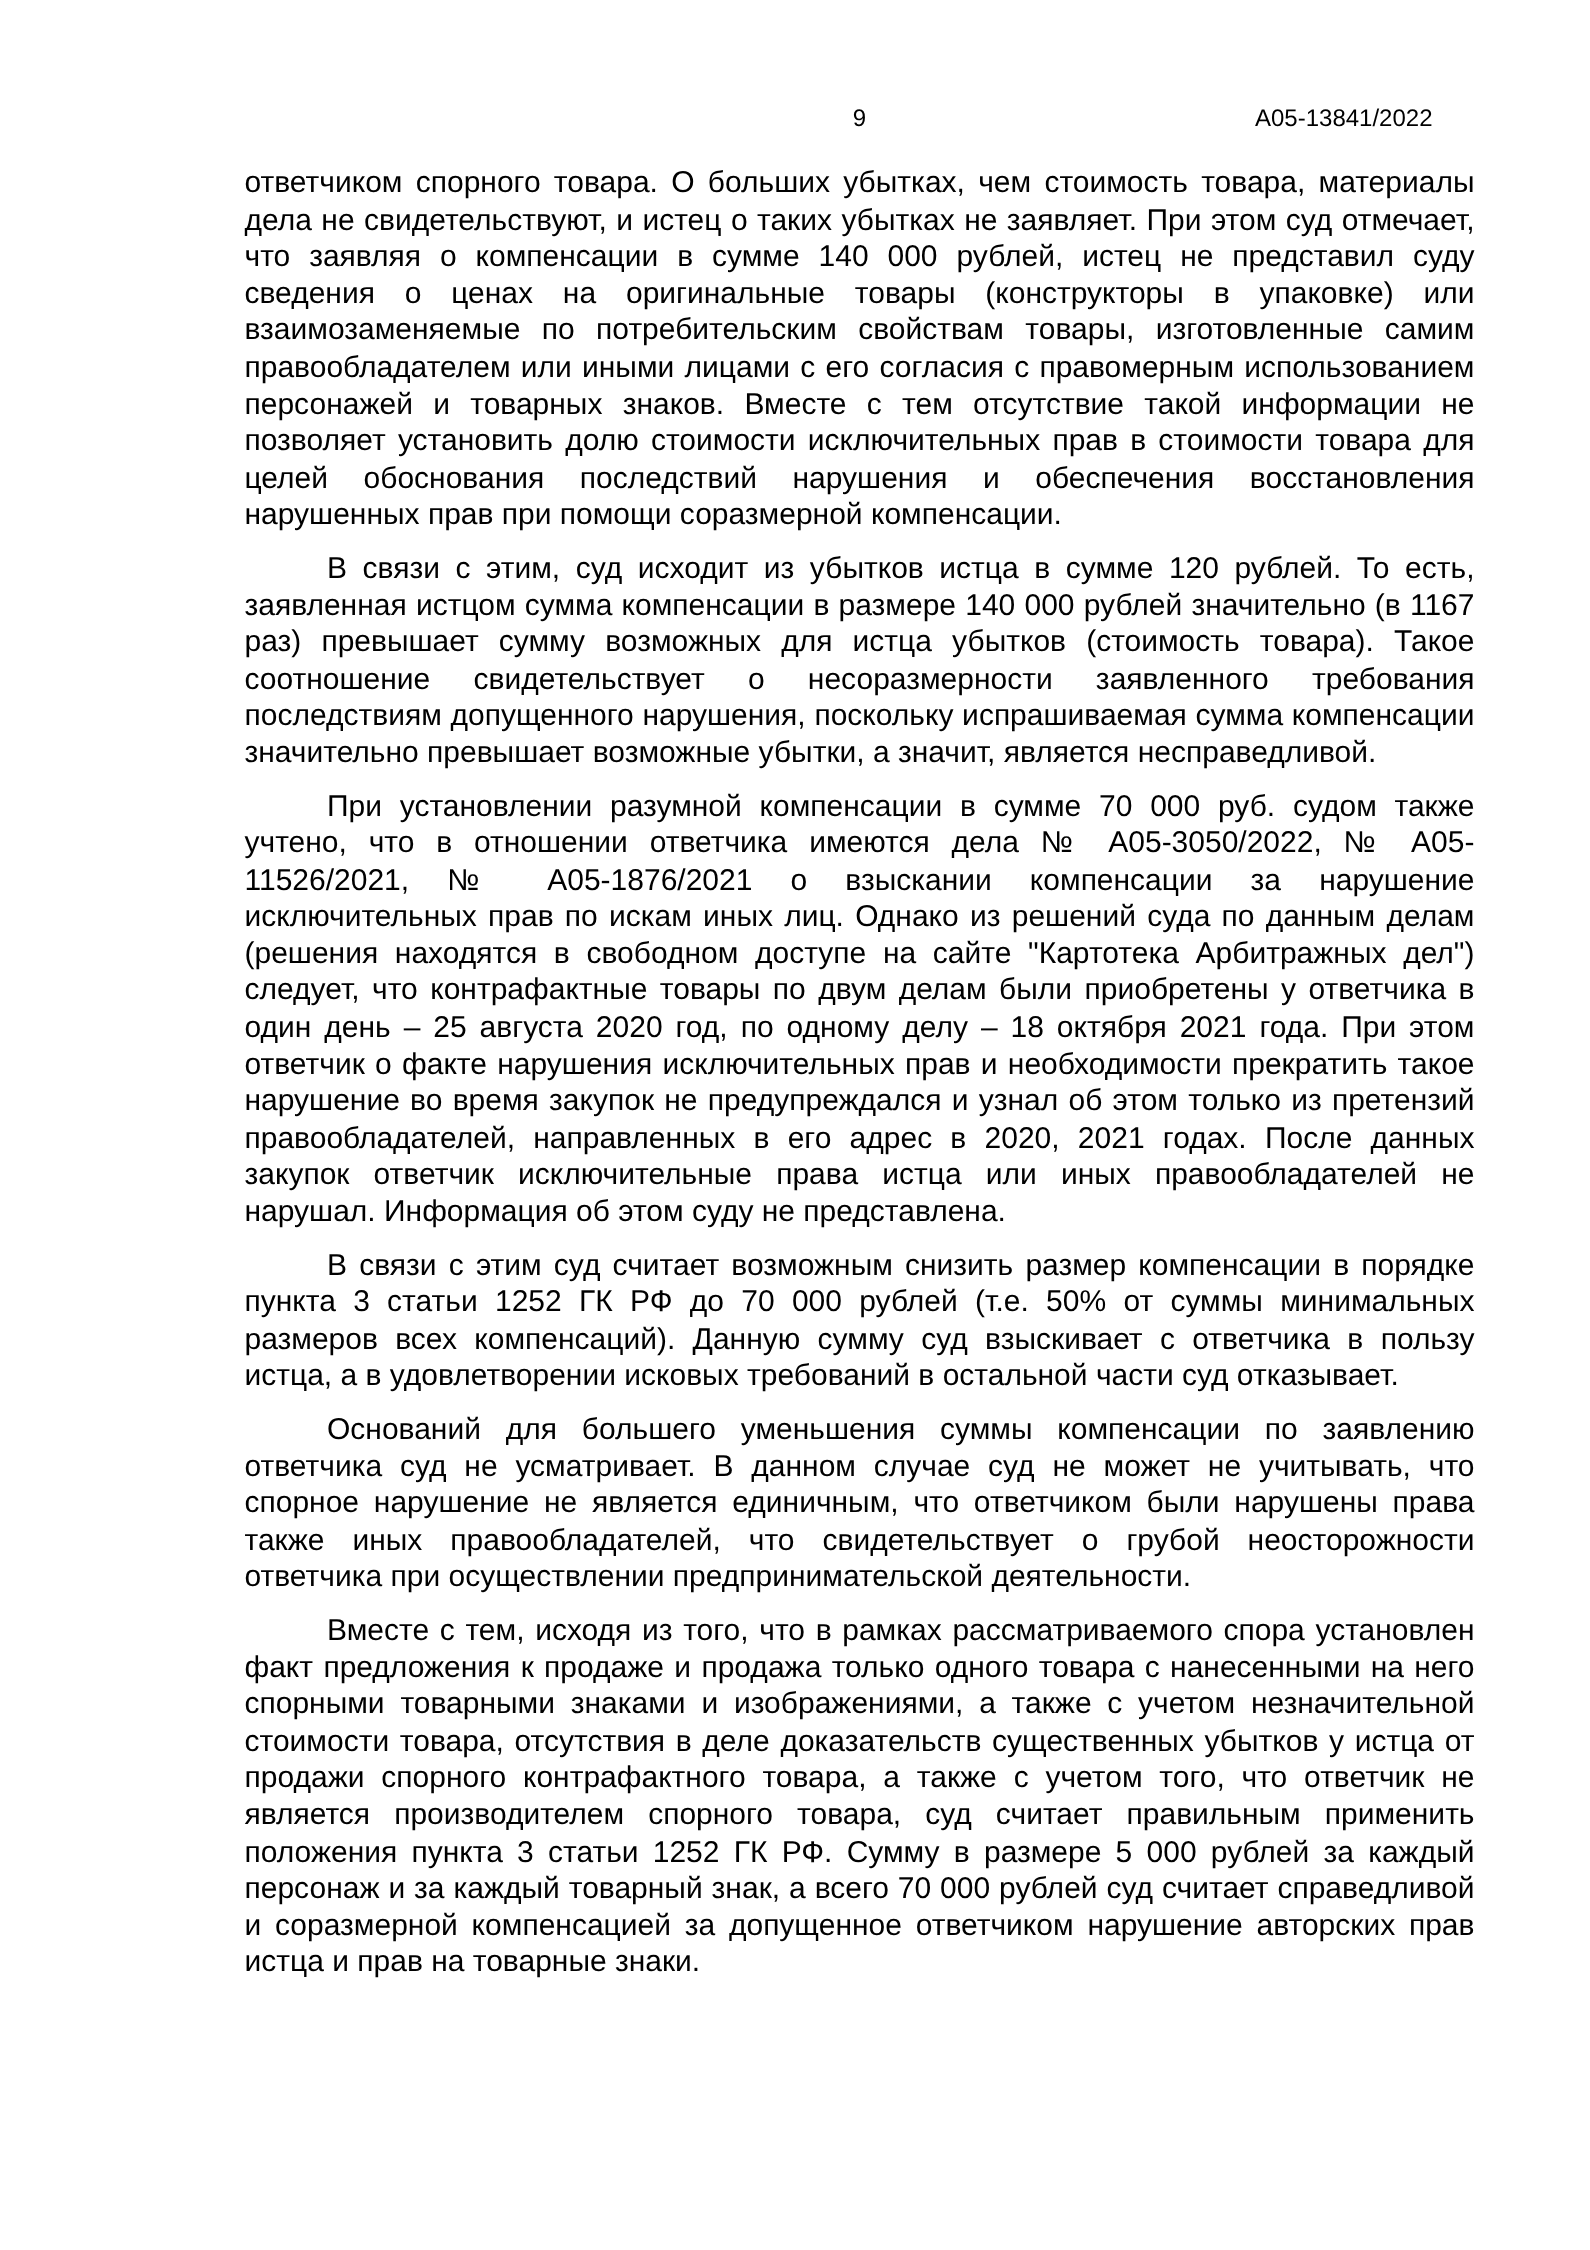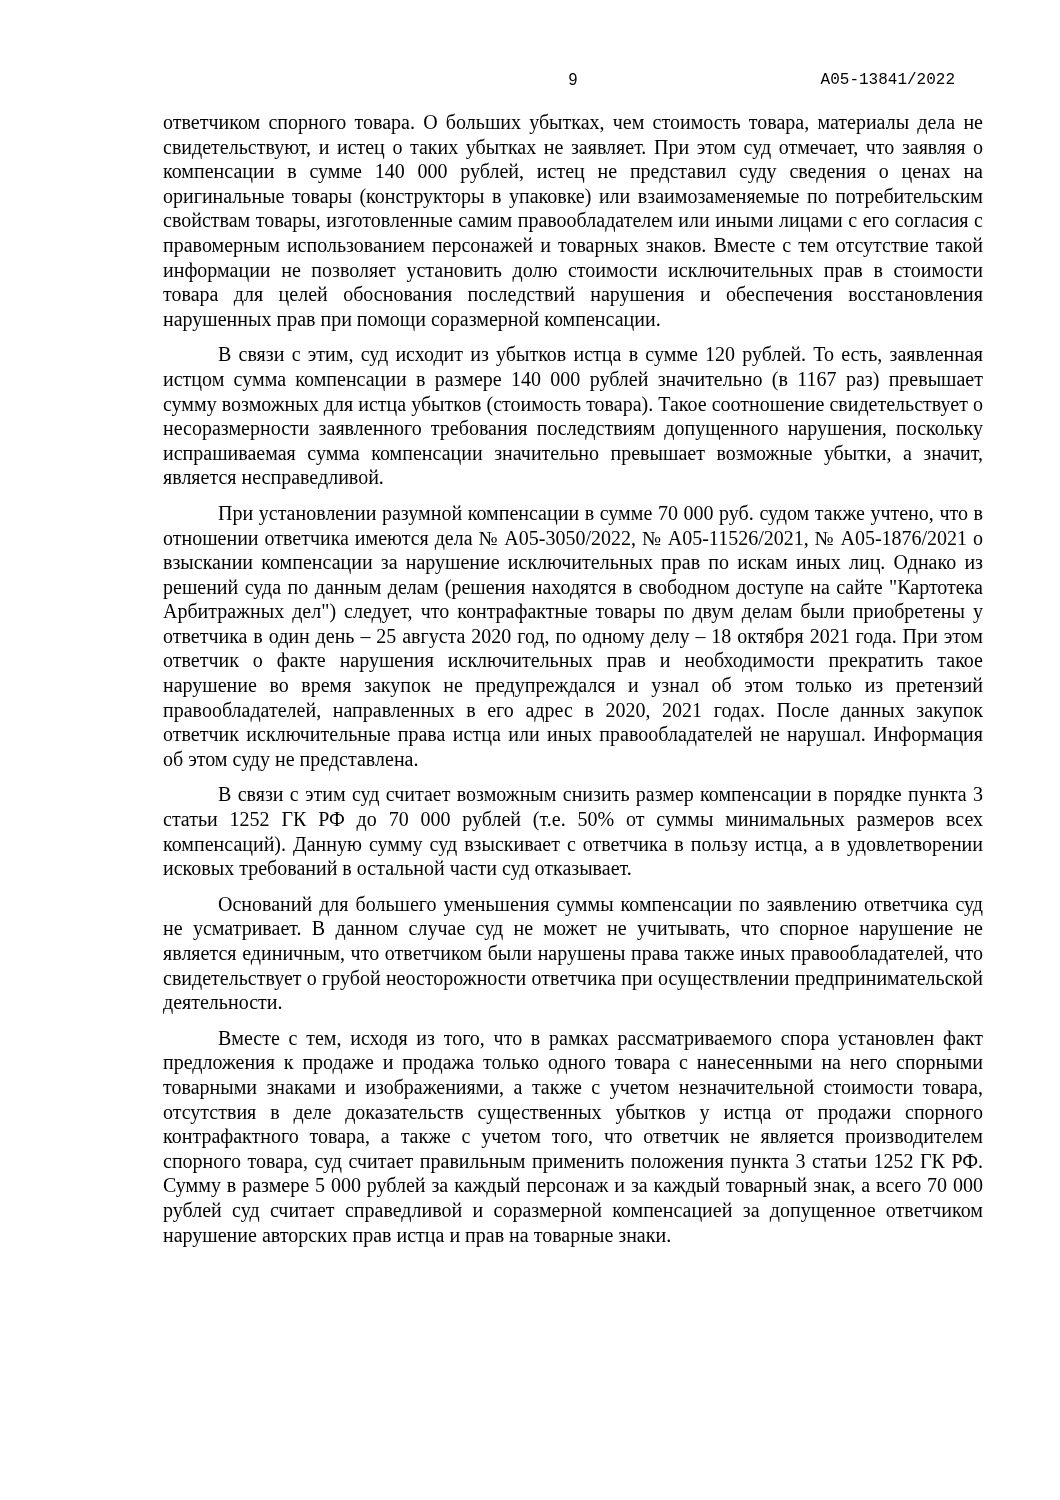--- a/index.html
+++ b/index.html
@@ -35,28 +35,27 @@
     position: absolute;
     left: 0;
     right: 0;
     top: 0;
     text-align: center;
   }
   .case-number {
     position: absolute;
     right: 28px;
     top: 0;
-    font-family: Liberation Mono, monospace;
   }
   .doc-body {
     position: absolute;
     top: 110px;
     left: 163px;
     width: 820px;
-    font-family: Liberation Serif, serif;
+    font-family: Liberation Sans, sans-serif;
     font-size: 20px;
     line-height: 24.6px;
     text-align: justify;
     color: #000000;
   }
   .para {
     margin: 0 0 11px 0;
     text-indent: 55px;
   }
   .para.no-indent {

